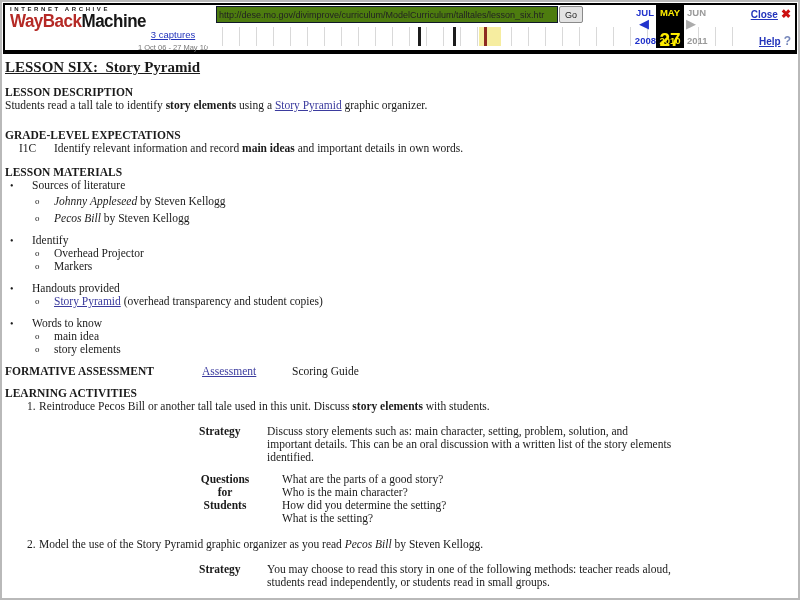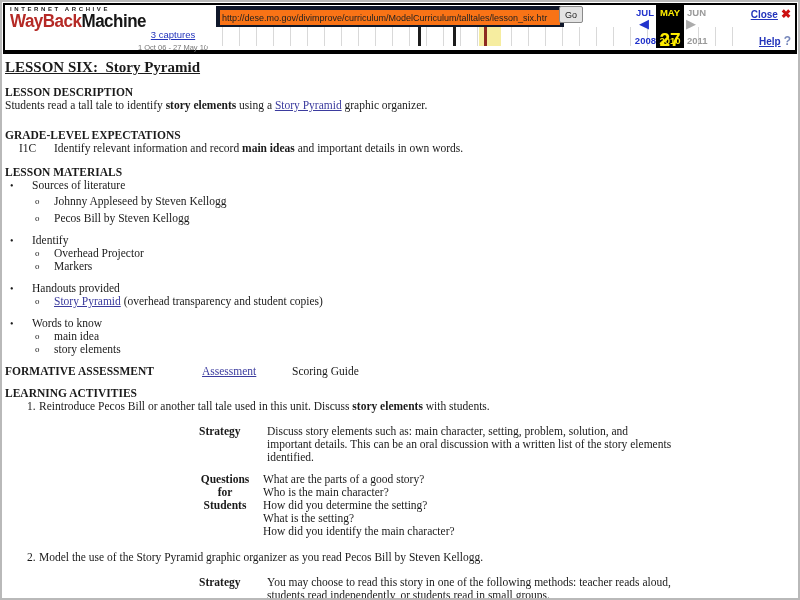--- a/index.html
+++ b/index.html
@@ -8,22 +8,22 @@
         font-family:"Liberation Serif",serif;}
   
   .banner{position:absolute;left:1px;top:1px;right:1px;height:45px;background:#fff;
           border:2px solid #000;border-bottom:4px solid #000;
           font-family:"Liberation Sans",sans-serif;}
   .logo{position:absolute;left:5px;top:1px;width:105px;cursor:pointer;}
   .logo-top{font-size:6px;font-weight:bold;letter-spacing:2.6px;color:#222;white-space:nowrap;}
   .logo-main{font-size:17px;font-weight:900;letter-spacing:-0.5px;line-height:18px;transform:scaleY(1.05);transform-origin:left top;white-space:nowrap;}
   .logo-red{color:#b52a26;}
   .logo-blk{color:#161616;}
-  .url-input{position:absolute;left:211px;top:1px;width:336px;height:15px;border:4px solid #0f172a;
-             font-family:"Liberation Sans",sans-serif;font-size:9px;padding:0 2px;color:#222;background:#f97316;}
+  .url-input{position:absolute;left:211px;top:1px;width:336px;height:15px;border:1px solid #0f172a;
+             font-family:"Liberation Sans",sans-serif;font-size:9px;padding:0 2px;color:#222;background:#4d7c0f;}
   .go-btn{position:absolute;left:554px;top:1px;height:17px;width:24px;background:#e3e3e3;
           border:1px solid #8a8a8a;border-radius:2px;font-size:9px;font-family:"Liberation Sans",sans-serif;
           color:#222;padding:0;cursor:pointer;}
   .captures{position:absolute;left:113px;top:19px;width:110px;text-align:center;}
   .cap-link{font-size:9.5px;color:#2233bb;text-decoration:underline;cursor:pointer;}
   .cap-range{font-size:7.5px;color:#777;margin-top:1px;white-space:nowrap;}
   .timeline{position:absolute;left:201px;top:22px;width:532px;height:19px;
             background:repeating-linear-gradient(90deg,#fff 0 16px,#d9d9d9 16px 17px);cursor:pointer;}
   .bar{position:absolute;top:0;width:3px;height:19px;background:#1c1c1c;}
   .bar1{left:212px;} .bar2{left:247px;}
@@ -47,36 +47,36 @@
   .corner.close{top:2px;} .corner.help{top:29px;}
   .corner a{color:#2233bb;text-decoration:underline;font-weight:bold;cursor:pointer;}
   .x-ico{color:#cc1111;font-weight:900;font-size:12px;margin-left:3px;}
   .q-ico{color:#7788bb;font-weight:900;font-size:12px;margin-left:3px;}
   
   .doc{position:absolute;left:3px;top:52px;right:0;color:#1a1a1a;
        font-size:11.5px;line-height:13px;font-family:"Liberation Serif",serif;}
   .doc-title{font-size:15px;line-height:17px;font-weight:bold;text-decoration:underline;
              margin-top:5px;white-space:pre;}
   .sec-h{font-weight:bold;}
-  .b{font-weight:bold;} .it{}
+  .b{font-weight:bold;} .it{font-style:italic;}
   .dlink{color:#3b3b9e;text-decoration:underline;cursor:pointer;}
   .mt-desc{margin-top:10px;} .mt-gle{margin-top:17px;} .mt-mat{margin-top:11px;}
   .gle-code{display:inline-block;width:35px;margin-left:14px;}
   .li1{position:relative;padding-left:27px;}
   .li1 .b1{position:absolute;left:5px;top:0;font-size:10px;}
   .li2{position:relative;padding-left:49px;}
   .li2 .b2{position:absolute;left:30px;top:0;font-size:9px;}
   .mt3{margin-top:3px;} .mt4{margin-top:4px;} .mt9{margin-top:9px;} .mt12{margin-top:12px;} .mt13{margin-top:13px;}
   .assess-h{display:inline-block;width:197px;}
   .assess-link{display:inline-block;width:90px;}
   .ol-row{position:relative;padding-left:34px;}
   .ol-num{position:absolute;left:22px;top:0;}
   .strat-row{display:flex;}
   .strat-label{width:68px;margin-left:194px;font-weight:bold;flex:none;}
-  .strat-label.ctr{text-align:center;width:52px;margin-right:12px;}
+  .strat-label.ctr{text-align:center;width:52px;margin-right:31px;}
   .strat-text{width:408px;}
 </style>
 </head>
 <body>
 
 <div class="page">
 
   <div class="banner">
     <div class="logo">
       <div class="logo-top">INTERNET ARCHIVE</div>
@@ -159,21 +159,20 @@
       <div class="strat-label ctr">
         <div>Questions</div>
         <div>for</div>
         <div>Students</div>
       </div>
       <div class="strat-text">
         <div>What are the parts of a good story?</div>
         <div>Who is the main character?</div>
         <div>How did you determine the setting?</div>
         <div>What is the setting?</div>
-        <div>How did you identify the main character?</div>
       </div>
     </div>
 
     <div class="ol-row mt13"><span class="ol-num">2.</span><span>Model the use of the Story Pyramid graphic organizer as you read </span><span class="it">Pecos Bill</span><span> by Steven Kellogg.</span></div>
 
     <div class="strat-row mt12">
       <div class="strat-label">Strategy</div>
       <div class="strat-text">You may choose to read this story in one of the following methods: teacher reads aloud, students read independently, or students read in small groups.</div>
     </div>
 

